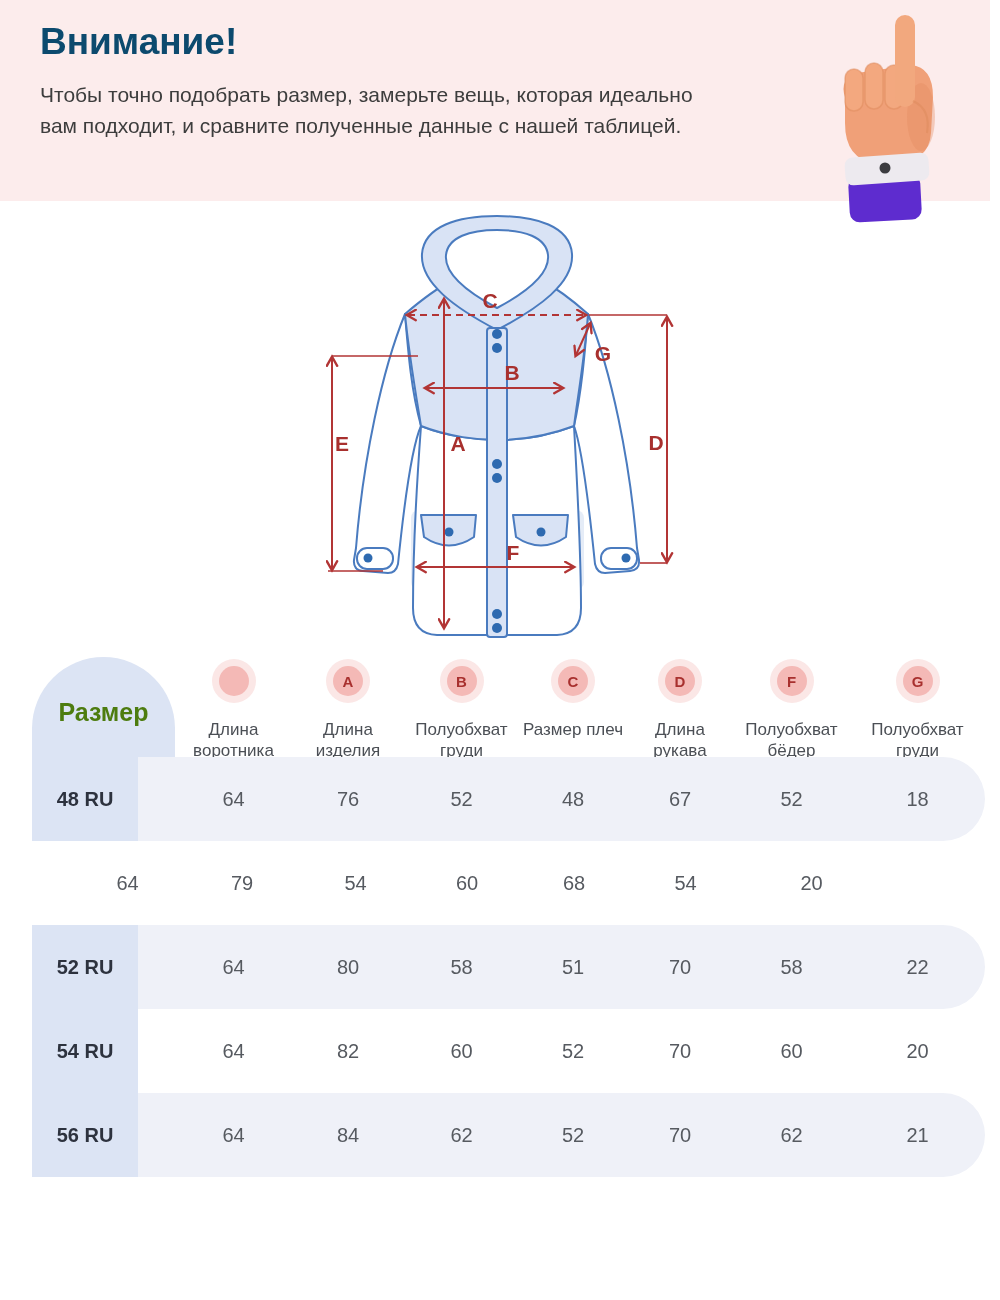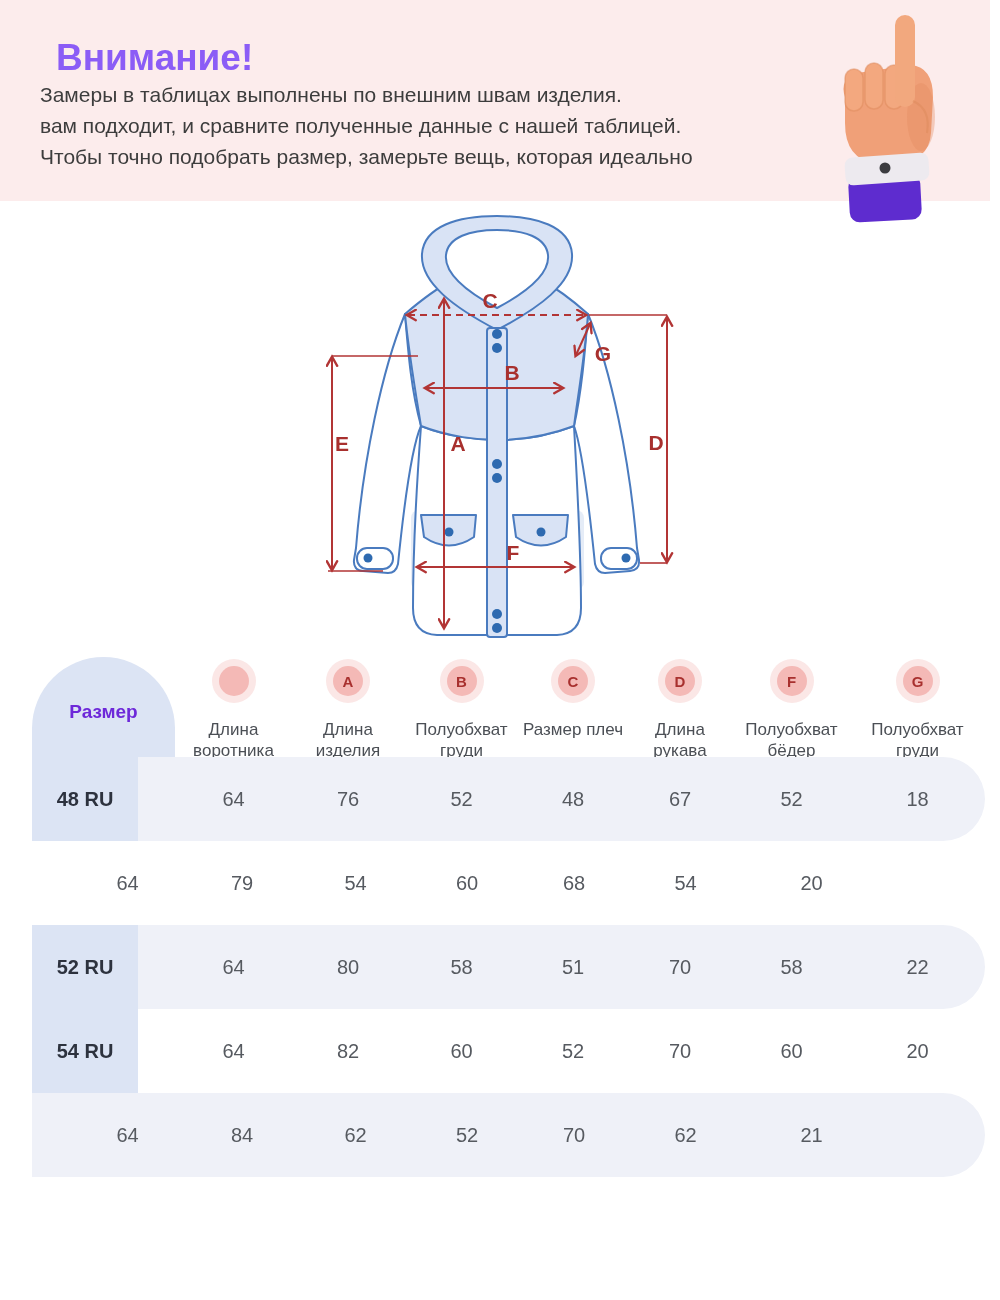--- a/index.html
+++ b/index.html
@@ -1,37 +1,37 @@
 <!DOCTYPE html>
 <html><head>
 <meta charset="utf-8">
 <style>
   html,body{margin:0;padding:0;background:#fff;}
   .page{position:relative;width:1000px;height:1300px;background:#ffffff;overflow:hidden;
         font-family:"Liberation Sans",sans-serif;}
 
   
   .banner{position:absolute;left:0;top:0;width:990px;height:201px;background:#fcecec;}
-  .banner h1{position:absolute;left:40px;top:20px;margin:16px;font-size:37px;line-height:44px;
-             font-weight:800;color:#8b5cf6;}
+  .banner h1{position:absolute;left:40px;top:20px;margin:0;font-size:37px;line-height:44px;
+             font-weight:800;color:#0c4a6e;}
   .banner .bodytext{position:absolute;left:40px;top:79px;margin:0;font-size:21px;
              line-height:31px;color:#3d3d3d;}
   .banner .bodytext span{display:block;}
   .hand{position:absolute;left:833px;top:5px;}
 
   
   .jacket-svg{position:absolute;left:0;top:210px;}
   .measure-letter{font-family:"Liberation Sans",sans-serif;font-size:21px;font-weight:bold;fill:#a8302e;}
 
   
   .size-table{position:absolute;left:32px;top:657px;width:953px;}
   .header-row{display:flex;height:100px;}
   .size-head{width:143px;background:#dce4f4;border-radius:72px 72px 0 0;display:flex;
-             align-items:center;justify-content:center;font-size:19px;font-weight:bold;
-             color:#6d28d9;box-sizing:border-box;padding-top:10px;}
+             align-items:center;justify-content:center;font-size:25px;font-weight:bold;
+             color:#4d7c0f;box-sizing:border-box;padding-top:10px;}
   .cols{flex:1;display:grid;grid-template-columns:117px 112px 115px 108px 106px 117px 135px;}
   .col-head{display:flex;flex-direction:column;align-items:center;padding-top:2px;}
   .badge{width:44px;height:44px;border-radius:50%;background:#fbe7e6;display:flex;
          align-items:center;justify-content:center;}
   .badge-core{width:30px;height:30px;border-radius:50%;background:#f4b9b6;display:flex;
          align-items:center;justify-content:center;font-size:15px;font-weight:bold;color:#a8302e;}
   .col-label{margin-top:16px;font-size:17px;line-height:21px;color:#4b4f55;text-align:center;
          max-width:112px;}
   .data-row{display:flex;height:84px;}
   .size-cell{width:169px;background:#dce4f4;display:flex;align-items:center;justify-content:center;
@@ -42,23 +42,22 @@
   .data-row.striped .row-values{background:#eff1f8;border-radius:0 42px 42px 0;}
 </style>
 </head>
 <body>
 
 <div class="page">
 
   <header class="banner">
     <h1>Внимание!</h1>
     <p class="bodytext">
-      <span>Замеры в таблицах выполнены по внешним швам изделия.</span>
+      <span>Чтобы точно подобрать размер, замерьте вещь, которая идеально</span>
       <span>вам подходит, и сравните полученные данные с нашей таблицей.</span>
-      <span>Чтобы точно подобрать размер, замерьте вещь, которая идеально</span>
     </p>
   </header>
 
   <svg class="hand" width="110" height="218" viewBox="0 0 110 218">
     <path fill="#f0a078" d="M 12 92 Q 6 74 24 68 L 78 60 Q 100 62 100 92 L 98 128 Q 96 158 60 158 L 42 158 Q 12 154 12 118 Z"></path>
     <g fill="#f3a87f" stroke="#dd8a5c" stroke-opacity="0.5" stroke-width="1.5">
       <rect x="12" y="64" width="18" height="42" rx="9"></rect>
       <rect x="32" y="58" width="18" height="46" rx="9"></rect>
       <rect x="52" y="60" width="18" height="44" rx="9"></rect>
     </g>
@@ -227,20 +226,21 @@
         <span>82</span>
         <span>60</span>
         <span>52</span>
         <span>70</span>
         <span>60</span>
         <span>20</span>
       </div>
     </div>
 
     <div class="data-row striped">
+      <div class="size-cell">56 RU</div>
       <div class="row-values">
         <span>64</span>
         <span>84</span>
         <span>62</span>
         <span>52</span>
         <span>70</span>
         <span>62</span>
         <span>21</span>
       </div>
     </div>

